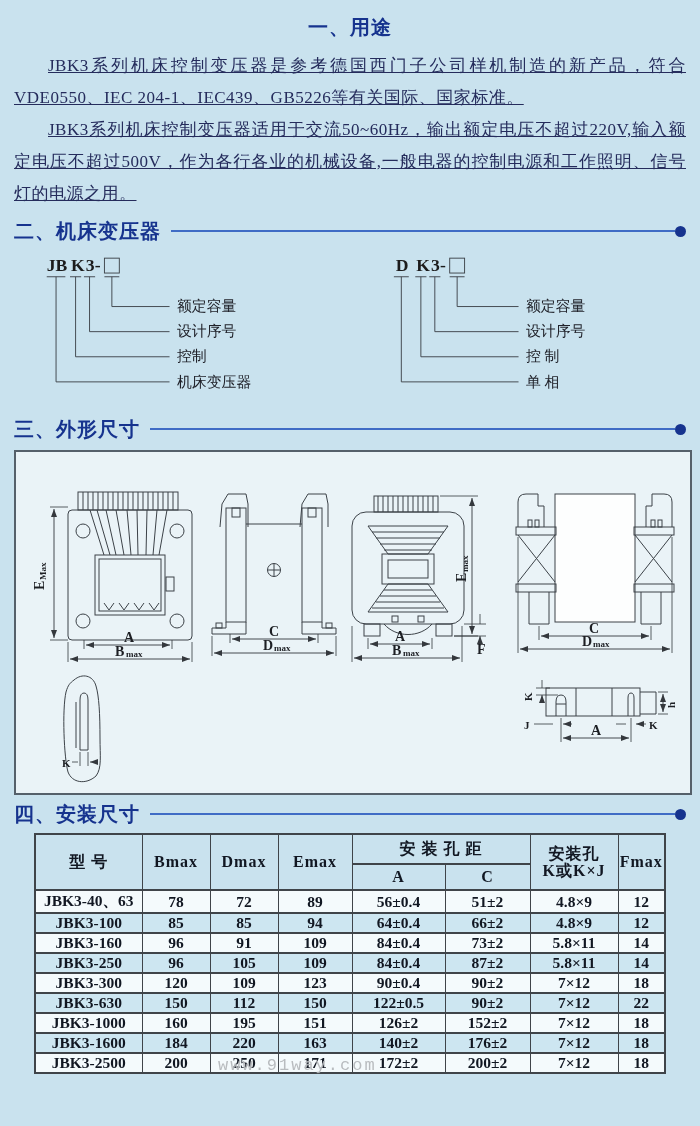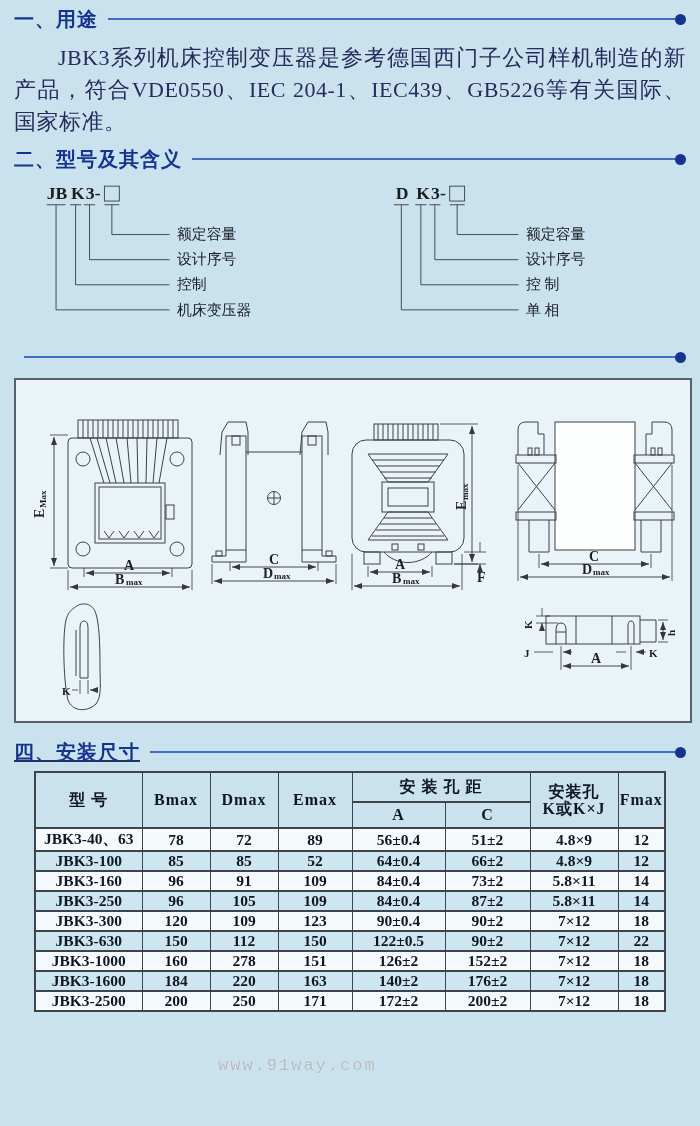--- a/index.html
+++ b/index.html
@@ -12,27 +12,28 @@
   }
   
   .sec { display:flex; align-items:center; margin:0 14px; height:26px; }
   .sec-title {
     font-family:"Liberation Sans", sans-serif;
     font-weight:bold; font-size:20px; color:#16338e;
     letter-spacing:1px; white-space:nowrap;
   }
   .sec-line { flex:1; height:2px; background:#3f6cc5; margin-left:10px; }
   .sec-dot  { width:11px; height:11px; border-radius:50%; background:#16338e; }
-  .s1 { margin-top:6px; } .s2 { margin-top:8px; } .s3 { margin-top:8px; } .s4 { margin-top:16px;text-decoration:underline; }
+  .s1 { margin-top:14px;flex-direction:column; } .s2 { margin-top:8px; } .s3 { margin-top:8px; } .s4 { margin-top:6px; }
   
   .paras { margin:10px 14px 0; }
   .paras p {
-    margin:0; font-size:22px; line-height:32px;
+    margin:0; font-size:17px; line-height:32px;
     text-align:justify; text-indent:2em; letter-spacing:0.5px;
     color:#252c5c;
+    text-decoration:underline;
   }
   
   .diagrams { display:flex; margin:2px 14px 0; }
   .diagrams svg { display:block; }
   .d-left { margin-left:16px; }
   .d-right { margin-left:42px; }
   svg text { font-family:"Liberation Serif", serif; }
   .codeT { font-size:19px; font-weight:bold; fill:#1c1c1c; }
   .lbl   { font-size:16px; fill:#20222a; }
   .ln    { stroke:#3c4248; stroke-width:1; fill:none; }
@@ -82,24 +83,25 @@
 <body>
 
 <div class="sec s1">
   <span class="sec-title">一、用途</span>
   <span class="sec-line"></span>
   <span class="sec-dot"></span>
 </div>
 
 <div class="paras">
   <p>JBK3系列机床控制变压器是参考德国西门子公司样机制造的新产品，符合VDE0550、IEC 204-1、IEC439、GB5226等有关国际、国家标准。</p>
+  <p>JBK3系列机床控制变压器适用于交流50~60Hz，输出额定电压不超过220V,输入额定电压不超过500V，作为各行各业的机械设备,一般电器的控制电源和工作照明、信号灯的电源之用。</p>
 </div>
 
 <div class="sec s2">
-  <span class="sec-title">二、型号及其含义</span>
+  <span class="sec-title">二、机床变压器</span>
   <span class="sec-line"></span>
   <span class="sec-dot"></span>
 </div>
 
 <div class="diagrams">
 
   <svg class="d-left" width="330" height="162" viewBox="0 0 330 162">
     <text class="codeT" x="18" y="21">JB</text>
     <text class="codeT" x="44" y="21">K</text>
     <text class="codeT" x="60" y="21">3-</text>
@@ -128,20 +130,21 @@
       <path d="M76,27 H92 M84,27 V59 H150"></path>
     </g>
     <text class="lbl" x="158" y="64">额定容量</text>
     <text class="lbl" x="158" y="91">设计序号</text>
     <text class="lbl" x="158" y="118">控 制</text>
     <text class="lbl" x="158" y="145">单 相</text>
   </svg>
 </div>
 
 <div class="sec s3">
+  <span class="sec-title">三、外形尺寸</span>
   <span class="sec-line"></span>
   <span class="sec-dot"></span>
 </div>
 
 <div class="box">
 <svg width="674" height="341" viewBox="0 0 674 341">
   <defs>
     <marker id="ar" markerWidth="9" markerHeight="8" refX="8" refY="3" orient="auto-start-reverse" markerUnits="userSpaceOnUse">
       <path d="M0,0 L8,3 L0,6 Z" fill="#34383d"></path>
     </marker>
@@ -349,21 +352,21 @@
         <td>89</td>
         <td>56±0.4</td>
         <td>51±2</td>
         <td>4.8×9</td>
         <td>12</td>
       </tr>
       <tr>
         <td>JBK3-100</td>
         <td>85</td>
         <td>85</td>
-        <td>52</td>
+        <td>94</td>
         <td>64±0.4</td>
         <td>66±2</td>
         <td>4.8×9</td>
         <td>12</td>
       </tr>
       <tr>
         <td>JBK3-160</td>
         <td>96</td>
         <td>91</td>
         <td>109</td>
@@ -398,21 +401,21 @@
         <td>112</td>
         <td>150</td>
         <td>122±0.5</td>
         <td>90±2</td>
         <td>7×12</td>
         <td>22</td>
       </tr>
       <tr>
         <td>JBK3-1000</td>
         <td>160</td>
-        <td>278</td>
+        <td>195</td>
         <td>151</td>
         <td>126±2</td>
         <td>152±2</td>
         <td>7×12</td>
         <td>18</td>
       </tr>
       <tr>
         <td>JBK3-1600</td>
         <td>184</td>
         <td>220</td>

